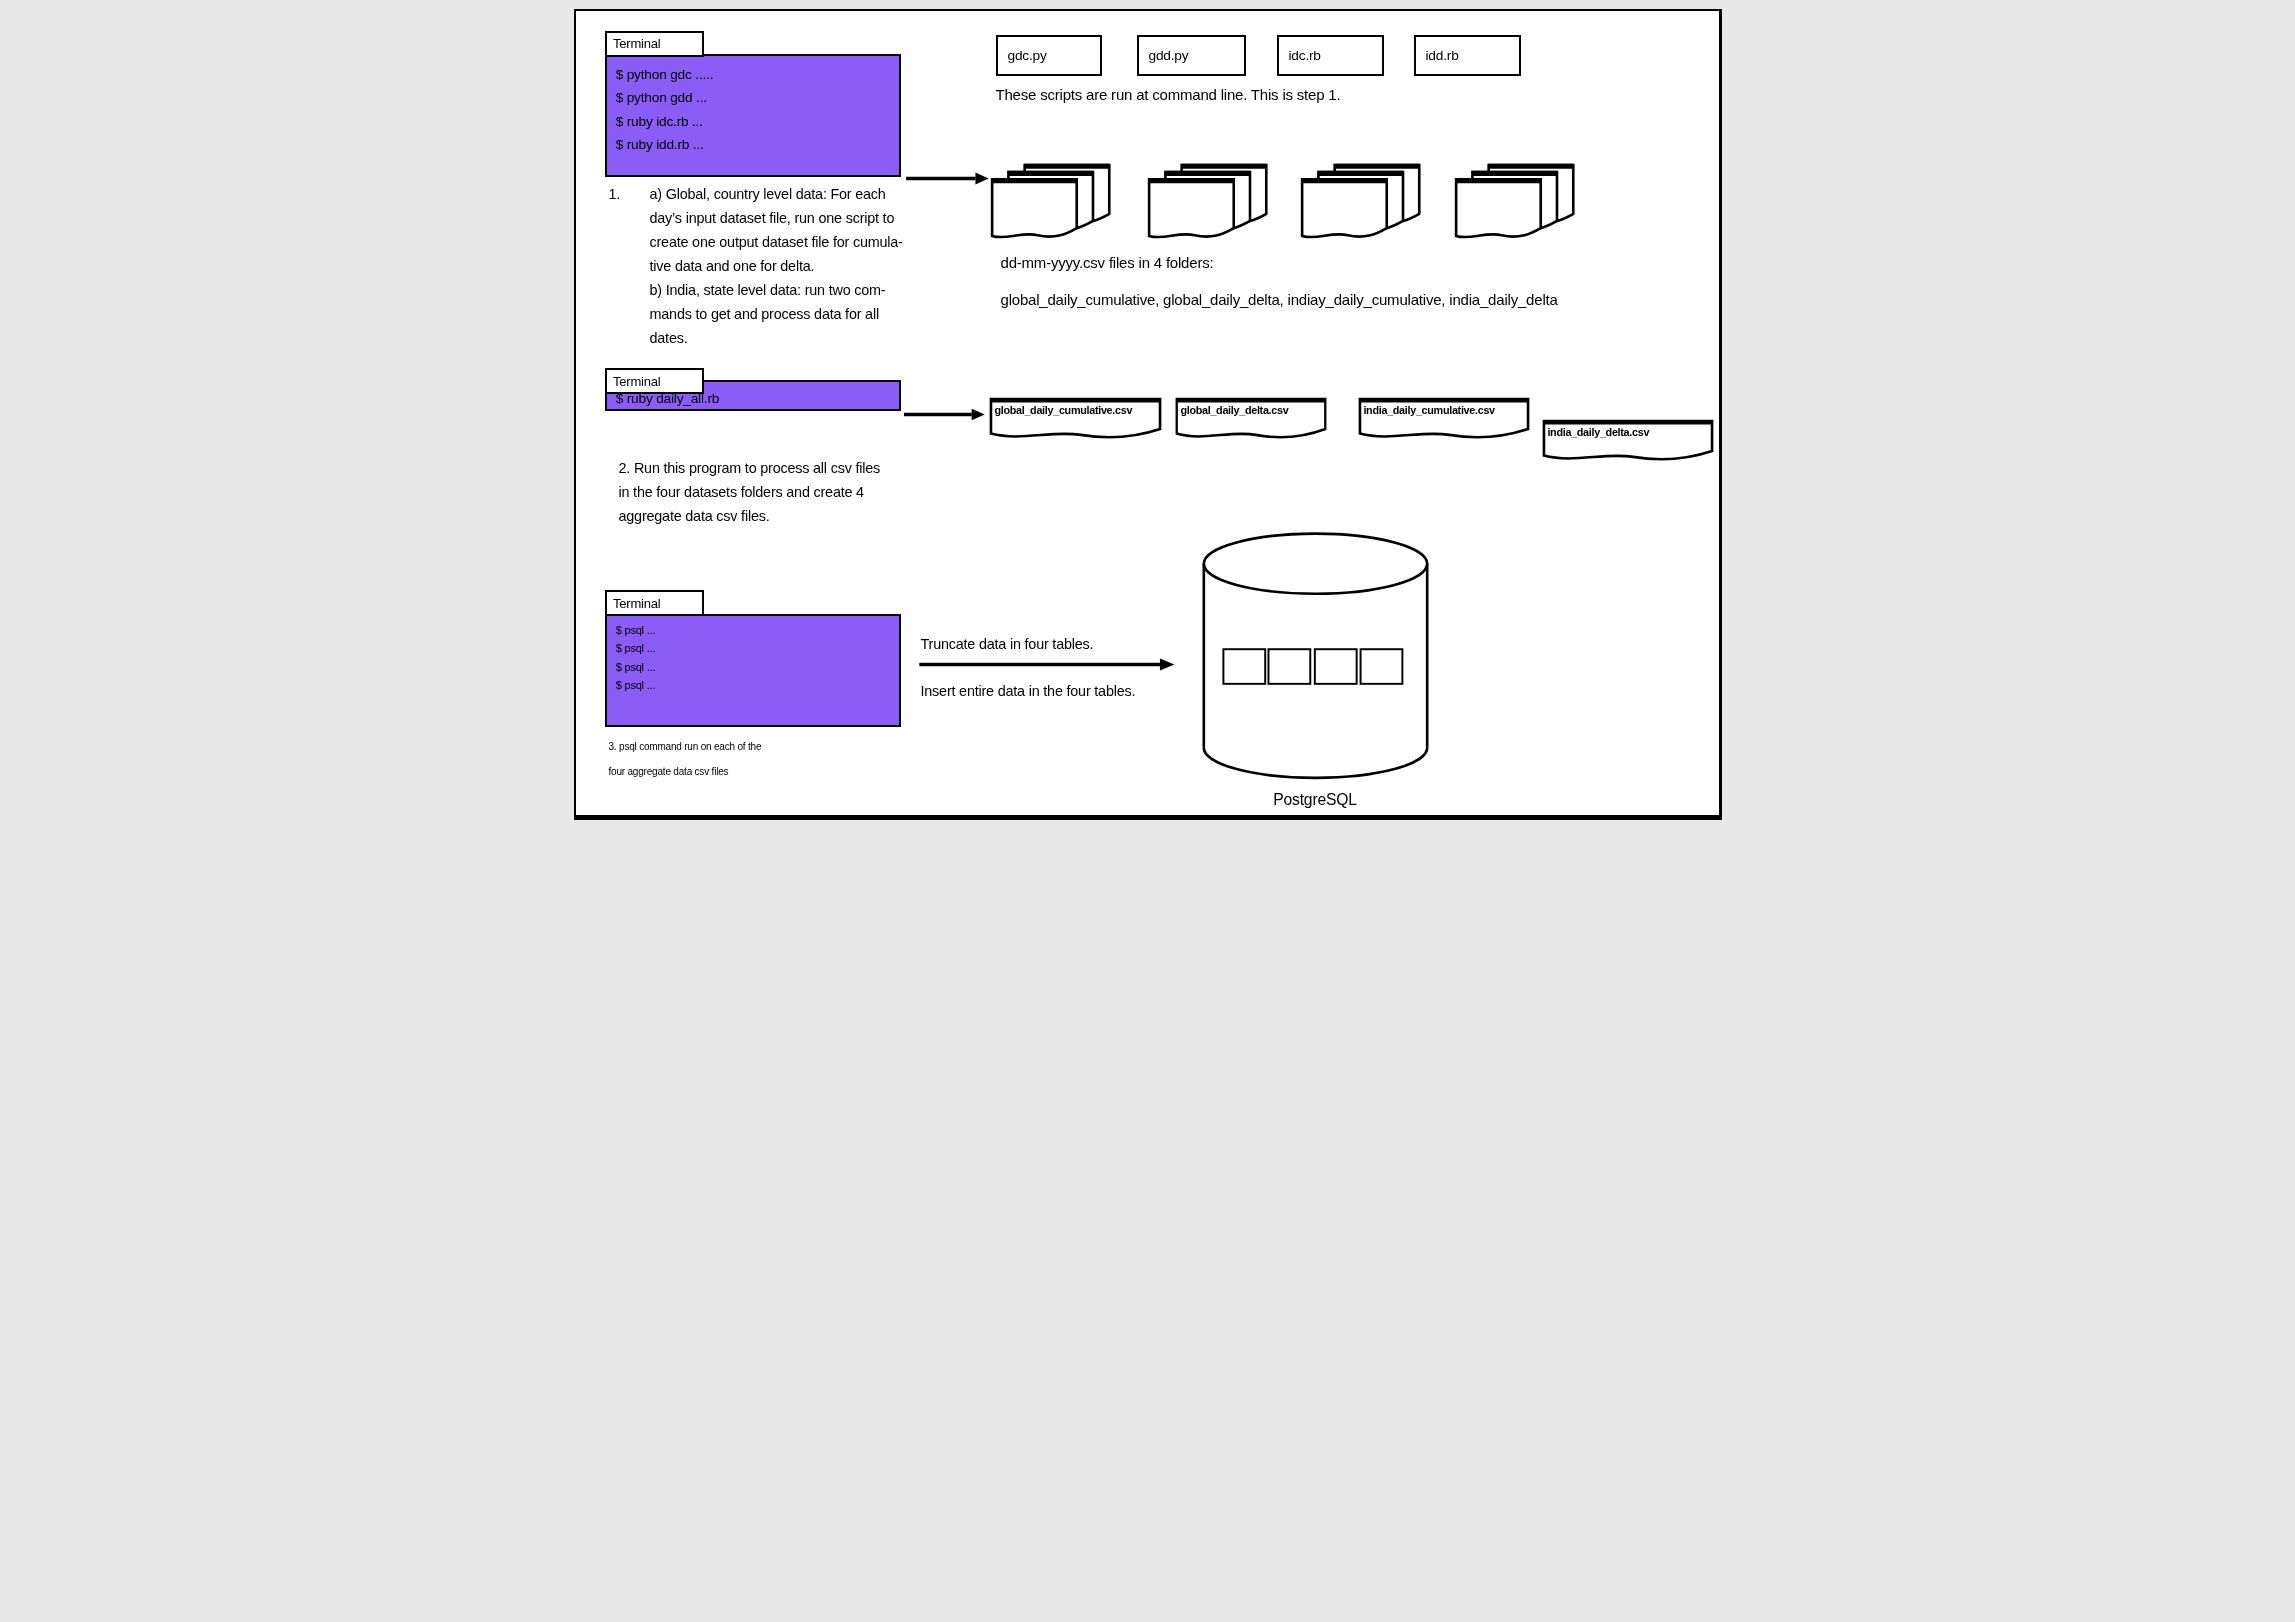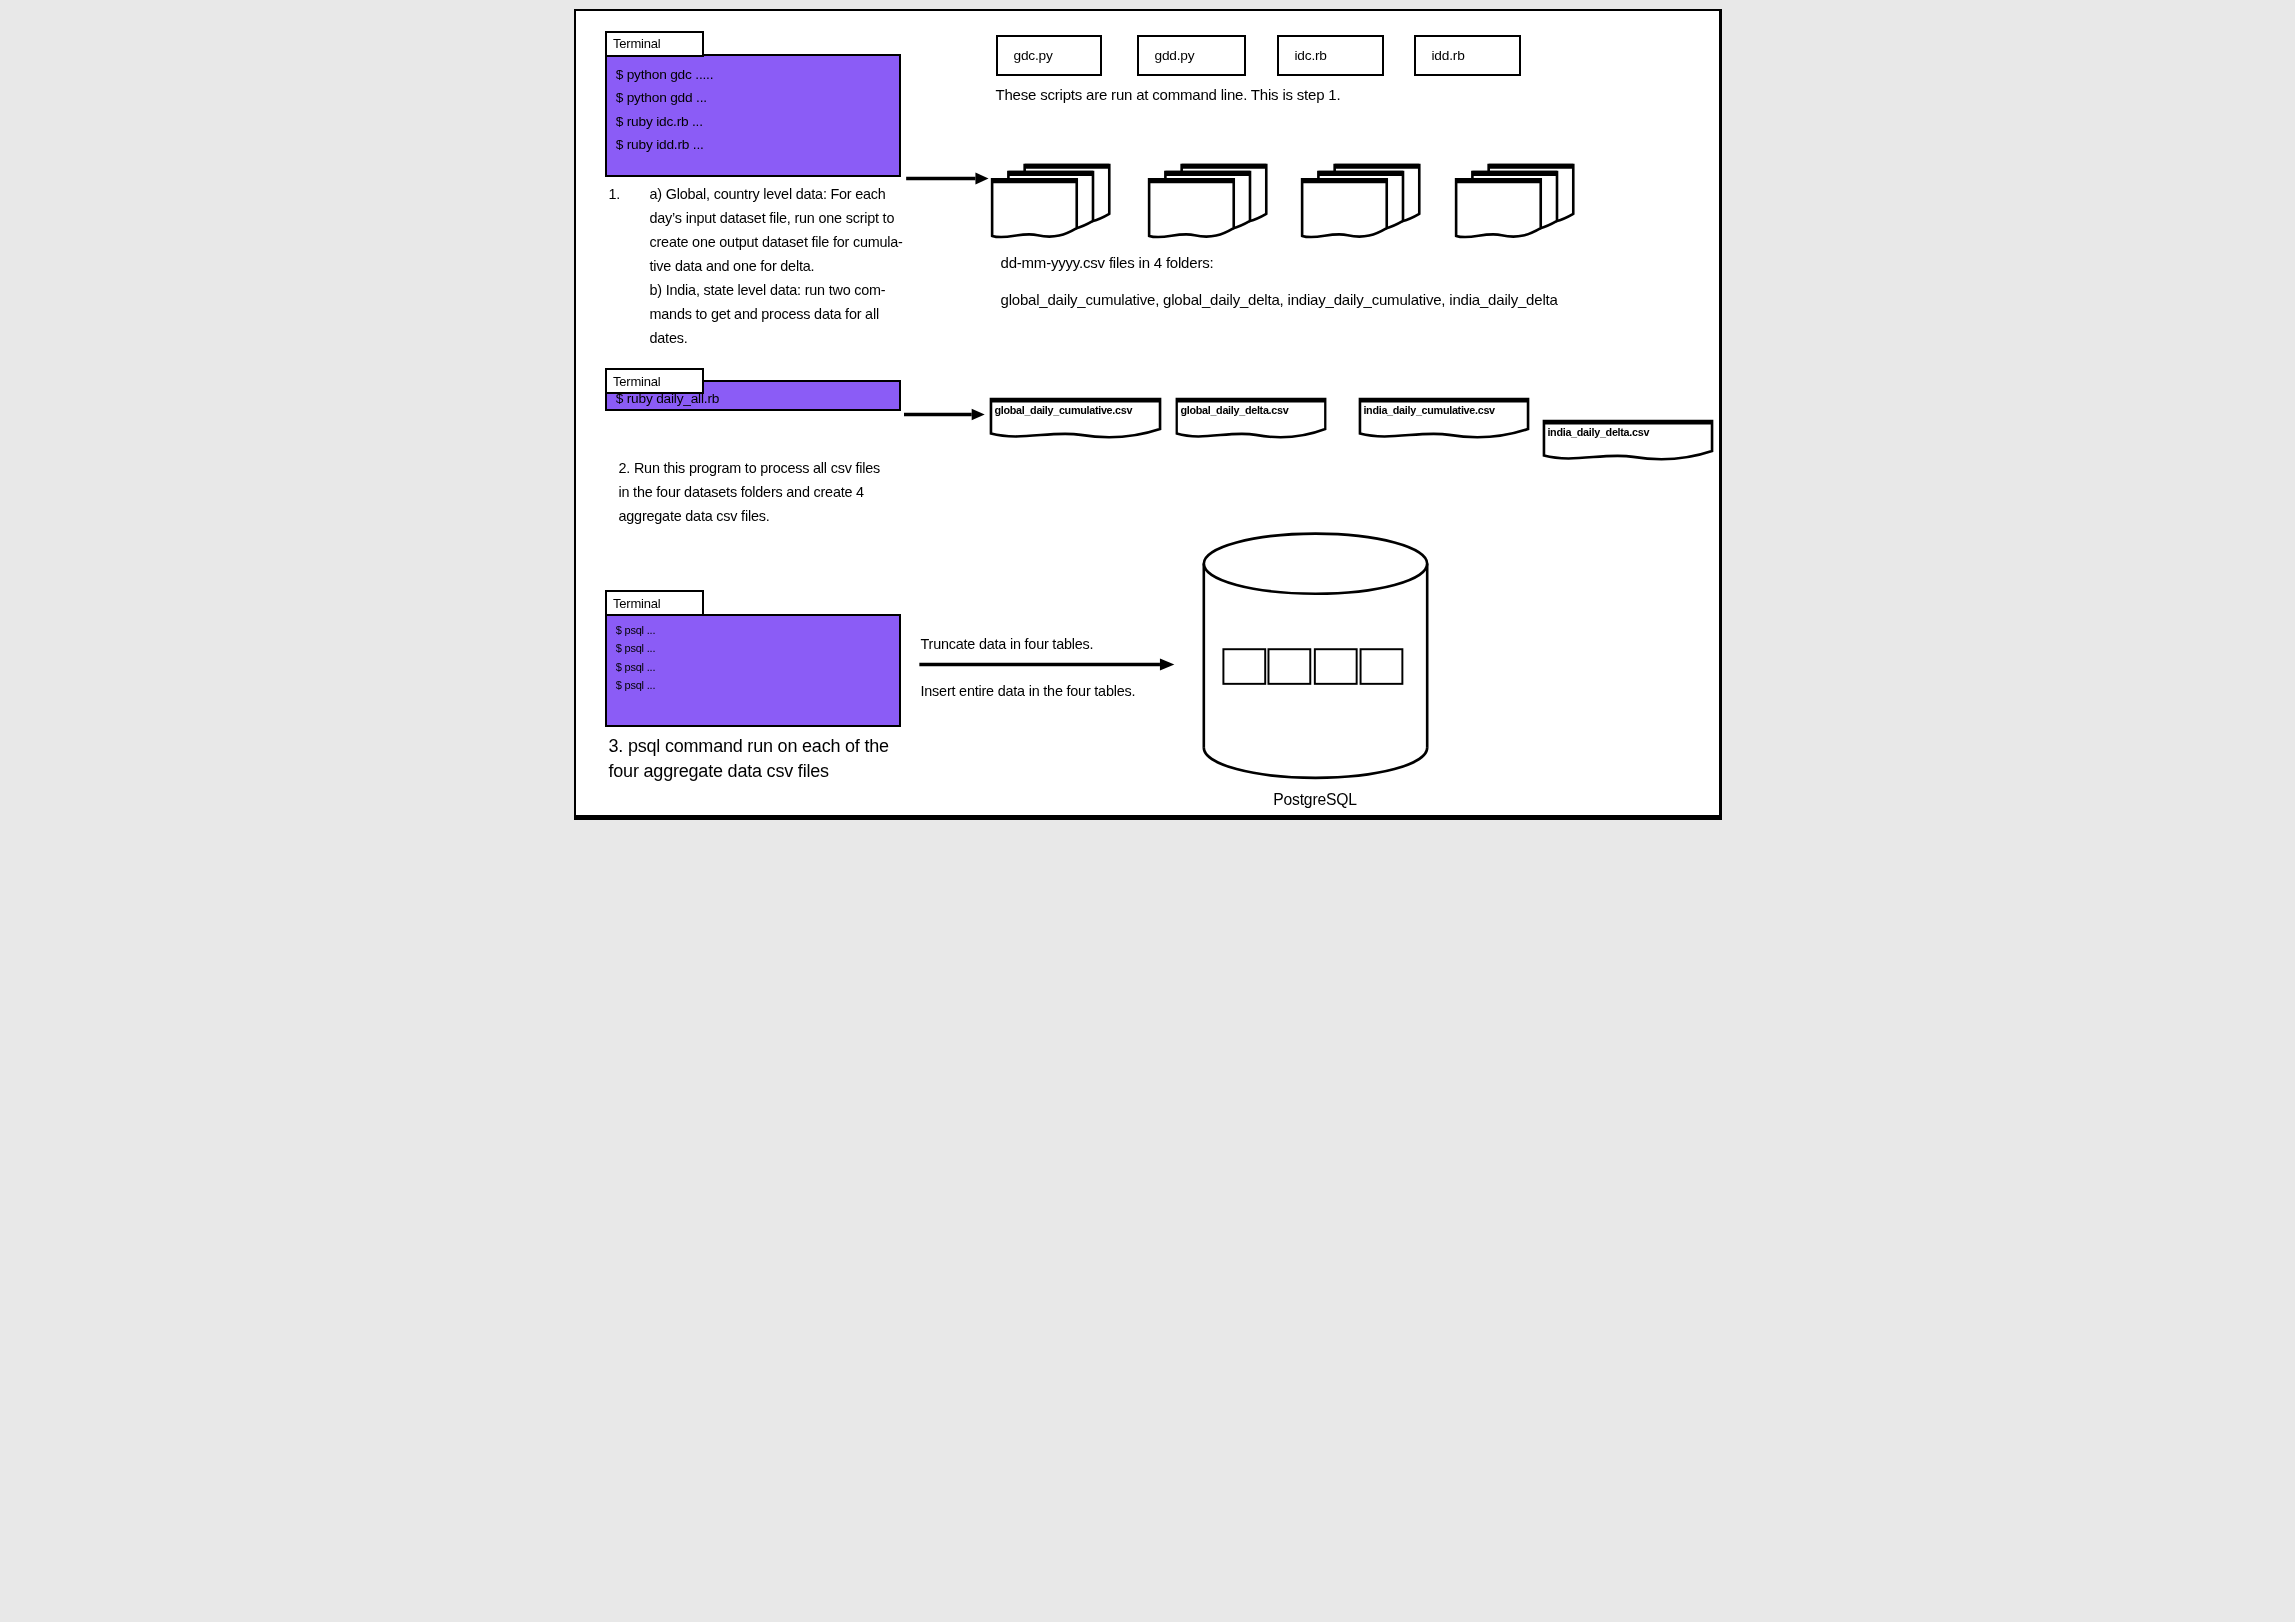--- a/index.html
+++ b/index.html
@@ -27,25 +27,25 @@
     border:2.6px solid #000;background:#8b5cf6;z-index:1;
     box-sizing:border-box;
   }
   .term-lines{padding:6.5px 0 0 9.2px;}
   .term-lines.big{font-size:13.7px;}
   .term-lines.big .tline{height:23.6px;line-height:23.6px;}
   .term-lines.small{font-size:11px;padding-top:5.2px;}
   .term-lines.small .tline{height:18.3px;line-height:18.3px;}
   .script-box{
     border:2.6px solid #000;background:#fff;box-sizing:border-box;
-    display:flex;align-items:center;padding-left:16px;font-size:13.7px;
+    display:flex;align-items:center;padding-left:10px;font-size:13.7px;
   }
   .caption{font-size:15px;}
   .note{font-size:14.4px;line-height:24px;}
-  .note3{font-size:18px;line-height:25px;}
+  .note3{font-size:10px;line-height:25px;}
   .csv-doc{box-sizing:border-box;}
   .csv-doc svg{display:block;}
   .csv-label{
     position:absolute;top:7.2px;left:5.9px;right:2px;
     font-size:10.8px;font-weight:bold;white-space:nowrap;letter-spacing:-0.3px;
   }
   .db-label{font-size:15.7px;text-align:center;}
 </style>
 </head>
 <body>

